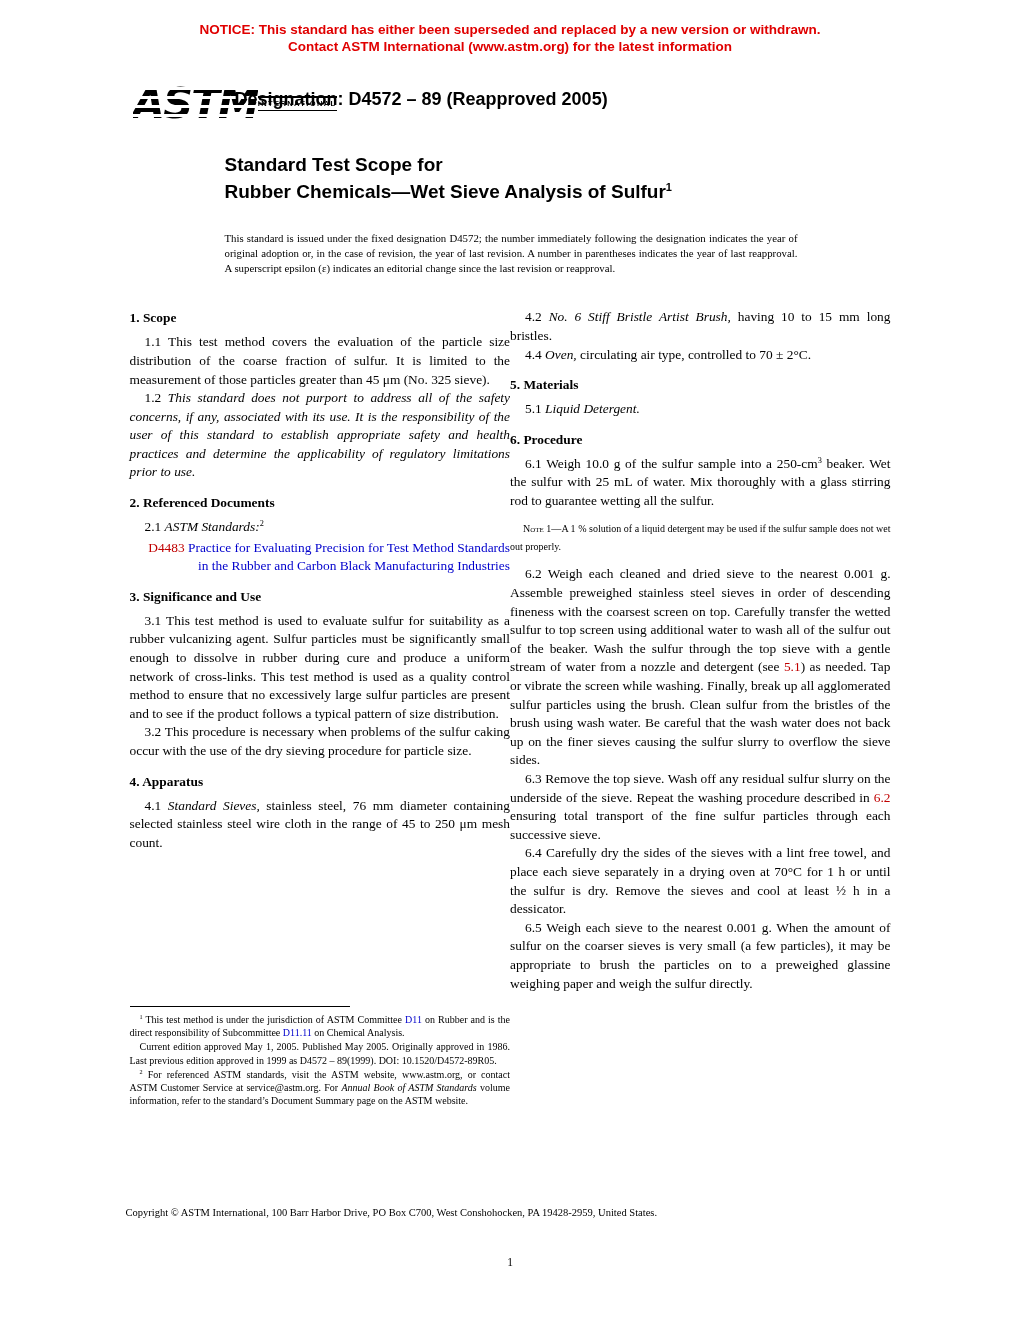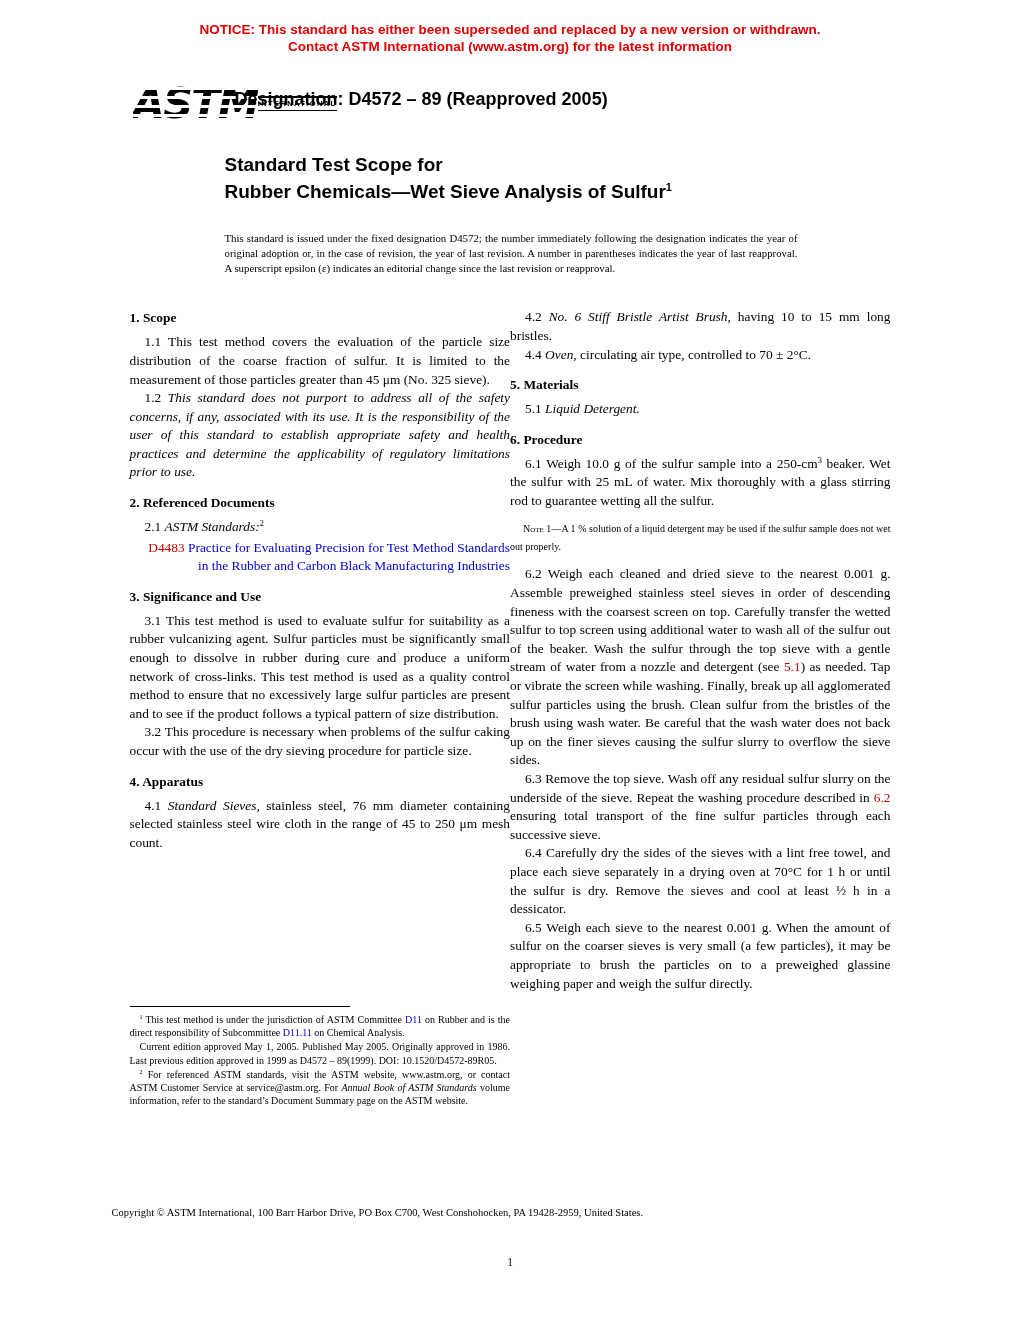--- a/index.html
+++ b/index.html
@@ -58,21 +58,21 @@
   .fn-rule { width:220px; border-top:1px solid #000; margin-bottom:6px; }
   .fn { font-size:10px; line-height:13.2px; text-align:justify; text-indent:10px; margin-bottom:1px; }
   
   .seg-italic { font-style:italic; }
   .seg-red { color:#c00000; }
   .seg-blue { color:#0000cc; }
   .seg-sup { vertical-align:super; font-size:0.62em; line-height:0; }
   .seg-smallcaps { font-variant:small-caps; }
   [data-interactable="true"] { cursor:pointer; }
   
-  .copyright { position:absolute; left:57px; top:1207px; font-size:10.5px; }
+  .copyright { position:absolute; left:71px; top:1207px; font-size:10.5px; }
   .page-number { position:absolute; left:0; top:1256px; width:100%; text-align:center; font-size:11.5px; }
 </style>
 </head>
 <body>
 
 <div class="page" data-interactable="false">
 
   <div class="notice" data-interactable="false">
     <div data-interactable="false">NOTICE: This standard has either been superseded and replaced by a new version or withdrawn.</div>
     <div data-interactable="false">Contact ASTM International (www.astm.org) for the latest information</div>

